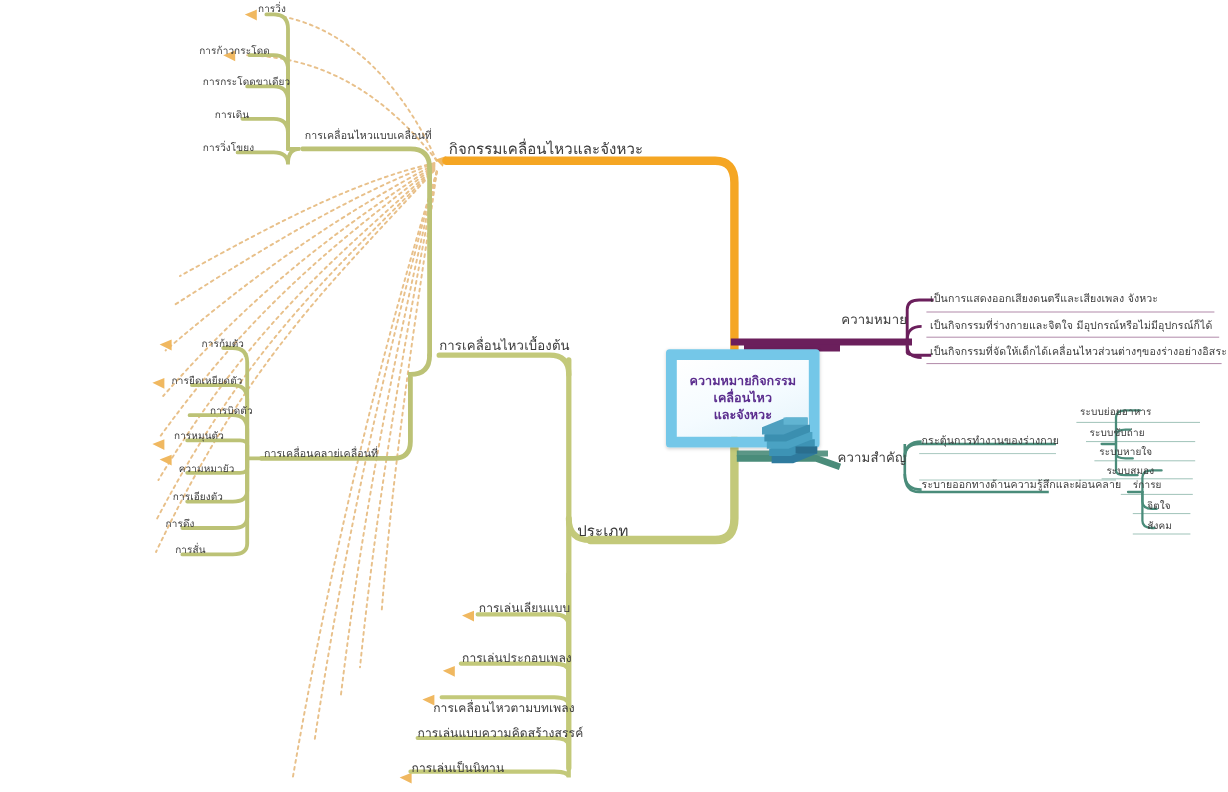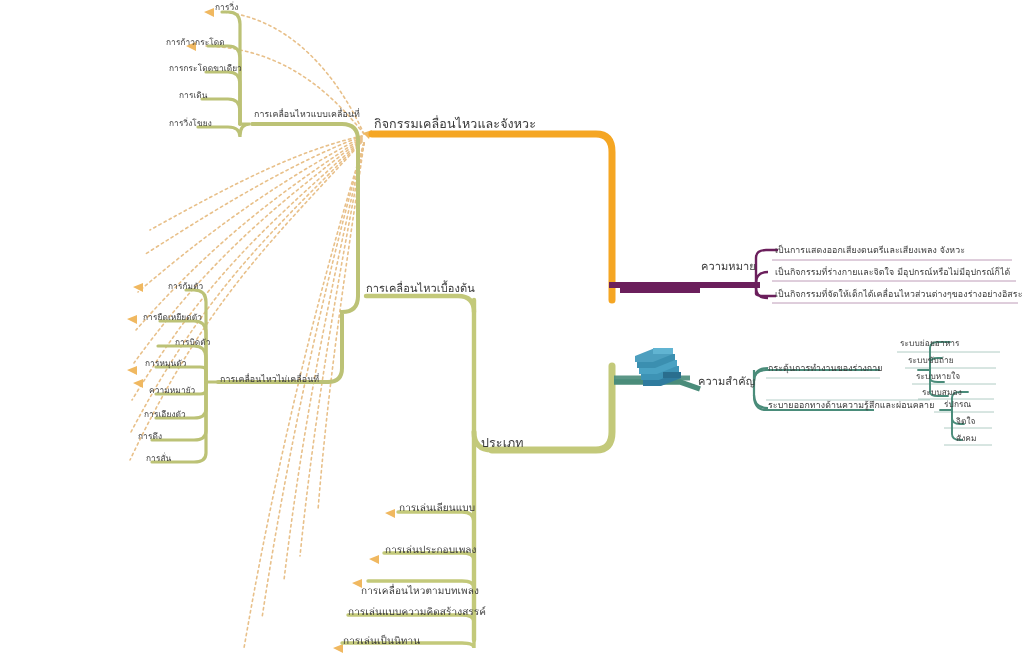--- a/index.html
+++ b/index.html
@@ -200,41 +200,47 @@
 
       <line x1="934" y1="412" x2="994" y2="412" stroke="#4a8c7a" stroke-width=".8" opacity=".55"></line>
       <line x1="944" y1="428" x2="992" y2="428" stroke="#4a8c7a" stroke-width=".8" opacity=".55"></line>
       <line x1="944" y1="445" x2="992" y2="445" stroke="#4a8c7a" stroke-width=".8" opacity=".55"></line>
 
       <line x1="766" y1="400" x2="930" y2="400" stroke="#4a8c7a" stroke-width=".8" opacity=".5"></line>
       <line x1="766" y1="378" x2="880" y2="378" stroke="#4a8c7a" stroke-width=".8" opacity=".5"></line>
     </g>
   </svg>
 
+  <div id="center-node">
+    <div class="inner">
+      <span>ความหมายกิจกรรมเคลื่อนไหว</span><br>
+      <span>และจังหวะ</span>
+    </div>
+  </div>
 
   <svg id="books" viewBox="0 0 72 48">
     <g>
       <polygon points="26,46 26,40 46,32 64,32 64,38 44,46" fill="#2f7b9e"></polygon>
       <polygon points="24,40 24,34 44,26 62,26 62,32 42,40" fill="#3d93b5"></polygon>
       <polygon points="22,34 22,28 42,20 60,20 60,26 40,34" fill="#4aa2c3"></polygon>
       <polygon points="20,28 20,22 40,14 58,14 58,20 38,28" fill="#3b8fb0"></polygon>
       <polygon points="18,22 18,16 38,8 56,8 56,14 36,22" fill="#4d9fbf"></polygon>
       <polygon points="46,32 64,32 64,38 46,38" fill="#2a6e8e"></polygon>
       <polygon points="36,8 56,8 56,14 36,14" fill="#61b4d2"></polygon>
     </g>
   </svg>
 
   <div class="lbl sz12" style="left:374px;top:117px;">กิจกรรมเคลื่อนไหวและจังหวะ</div>
   <div class="lbl sz11" style="left:366px;top:283px;">การเคลื่อนไหวเบื้องต้น</div>
   <div class="lbl sz12" style="left:481px;top:436px;">ประเภท</div>
   <div class="lbl sz11" style="left:701px;top:261px;">ความหมาย</div>
   <div class="lbl sz11" style="left:698px;top:376px;text-align:center;">ความสำคัญ</div>
 
   <div class="lbl sz85" style="left:254px;top:110px;">การเคลื่อนไหวแบบเคลื่อนที่</div>
-  <div class="lbl sz85" style="left:220px;top:375px;">การเคลื่อนไหวไม่เคลื่อนที่</div>
+  <div class="lbl sz85" style="left:220px;top:375px;">การเคลื่อนคลาย่เคลื่อนที่</div>
 
   <div class="lbl sz8" style="left:215px;top:3px;">การวิ่ง</div>
   <div class="lbl sz8" style="left:166px;top:38px;">การก้าวกระโดด</div>
   <div class="lbl sz8" style="left:169px;top:64px;">การกระโดดขาเดียว</div>
   <div class="lbl sz8" style="left:179px;top:91px;">การเดิน</div>
   <div class="lbl sz8" style="left:169px;top:119px;">การวิ่งโขยง</div>
 
   <div class="lbl sz8" style="left:168px;top:282px;">การก้มตัว</div>
   <div class="lbl sz8" style="left:143px;top:313px;">การยืดเหยียดตัว</div>
   <div class="lbl sz8" style="left:151px;top:338px;padding-left:24px;">การบิดตัว</div>
@@ -255,17 +261,17 @@
   <div class="lbl sz85" style="left:775px;top:290px;">เป็นกิจกรรมที่จัดให้เด็กได้เคลื่อนไหวส่วนต่างๆของร่างอย่างอิสระ</div>
 
   <div class="lbl sz85" style="left:768px;top:364px;">กระตุ้นการทำงานของร่างกาย</div>
   <div class="lbl sz85" style="left:768px;top:401px;">ระบายออกทางด้านความรู้สึกและผ่อนคลาย</div>
 
   <div class="lbl sz8" style="left:900px;top:339px;">ระบบย่อยอาหาร</div>
   <div class="lbl sz8" style="left:908px;top:356px;">ระบบขับถ่าย</div>
   <div class="lbl sz8" style="left:916px;top:372px;">ระบบหายใจ</div>
   <div class="lbl sz8" style="left:922px;top:388px;">ระบบสมอง</div>
 
-  <div class="lbl sz8" style="left:944px;top:400px;">ร่ปกรณ</div>
+  <div class="lbl sz8" style="left:944px;top:400px;">ร่การย</div>
   <div class="lbl sz8" style="left:956px;top:417px;">จิตใจ</div>
   <div class="lbl sz8" style="left:956px;top:434px;">สังคม</div>
 
 </div>
 
 </body></html>

